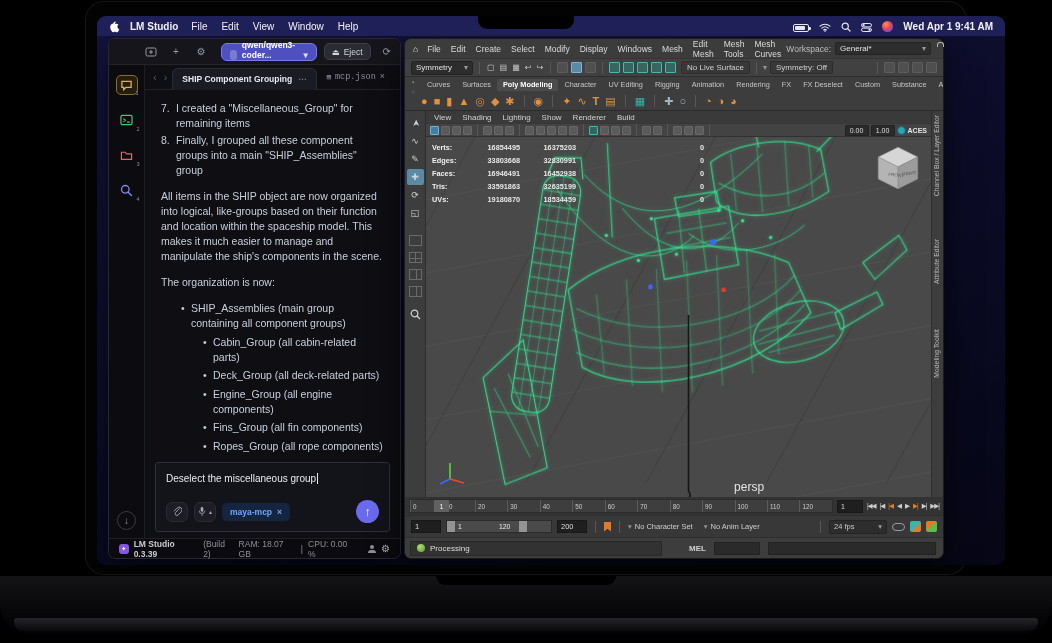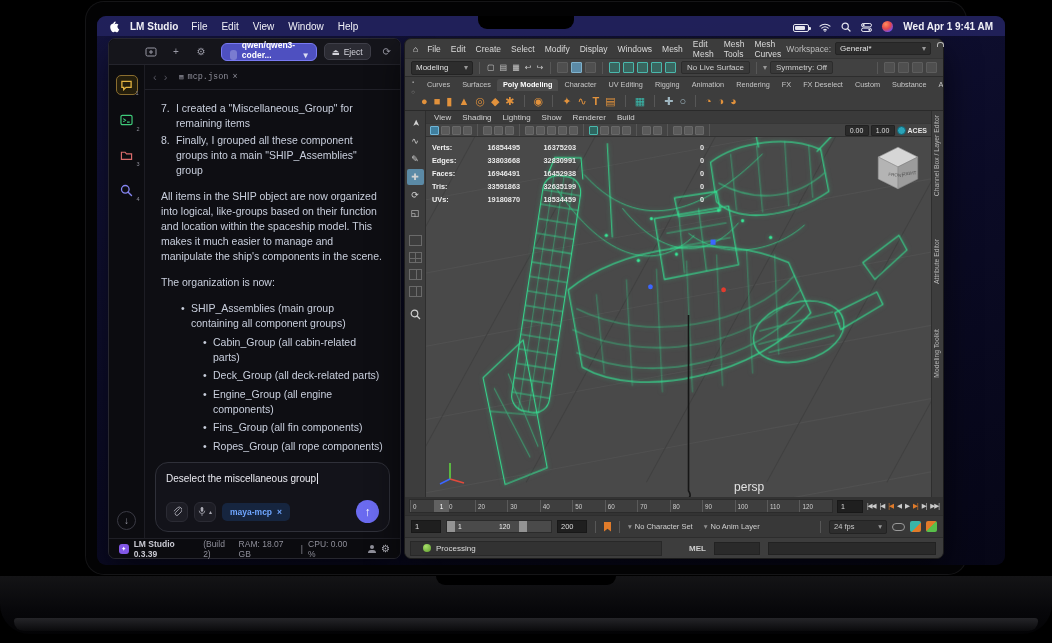--- a/index.html
+++ b/index.html
@@ -43,21 +43,21 @@
 .tab1{display:flex;align-items:center;gap:6px;background:#1b1b23;border:1px solid #2b2b34;border-bottom:none;border-radius:6px 6px 0 0;height:22px;margin-top:3px;padding:0 9px;color:#e7e7ee;font-size:8.5px;font-weight:bold}
 .tab2{display:flex;align-items:center;gap:4px;height:20px;padding:0 7px;color:#8c8c97;font-size:8.5px;font-family:"Liberation Mono",monospace}
 .lm-chat{flex:1;overflow:hidden;padding:9px 16px 0 16px;color:#c9cfdd;font-size:10.5px;line-height:15px}
 .oli{display:flex;margin:2px 0}
 .oli .n{width:15px;flex:none}
 .para{margin:11px 0}
 .b1{display:flex;padding-left:20px;margin:3px 0}
 .b2{display:flex;padding-left:42px;margin:3.5px 0}
 .dot{width:10px;flex:none}
 .lm-inputwrap{padding:8px 10px 6px;flex:none}
-.lm-input{border:1px solid #2f3039;background:#13131a;border-radius:13px;padding:10px 10px 8px;display:flex;flex-direction:column;gap:16px}
+.lm-input{border:1px solid #2f3039;background:#13131a;border-radius:3px;padding:10px 10px 8px;display:flex;flex-direction:column;gap:16px}
 .in-text{color:#e9e9f0;font-size:10px}
 .caret{display:inline-block;width:1px;height:11px;background:#e9e9f0;vertical-align:-2px;margin-left:1px}
 .in-row{display:flex;align-items:center;gap:6px}
 .sq-btn{height:20px;min-width:22px;background:#1d1d25;border:1px solid #2b2b34;border-radius:6px;display:flex;align-items:center;justify-content:center;gap:3px;color:#a8a8b2}
 .chip{display:flex;align-items:center;gap:5px;background:#16253f;border-radius:5px;height:18px;padding:0 8px;color:#6fa6ff;font-size:8.5px;font-weight:bold}
 .send{margin-left:auto;width:23px;height:23px;border-radius:50%;background:#6b6bf0;color:#fff;display:flex;align-items:center;justify-content:center;font-size:12px;font-weight:bold}
 .lm-status{height:20px;background:#0b0b0f;border-top:1px solid #1f1f26;border-radius:0 0 7px 7px;display:flex;align-items:center;gap:5px;padding:0 10px;color:#8f8f9a;font-size:8.5px;flex:none}
 .lm-logo{width:10px;height:10px;border-radius:3px;background:#8257e6;color:#fff;font-size:6.5px;display:flex;align-items:center;justify-content:center}
 .lm-logo::after{content:"✦"}
 .ic-user{width:8px;height:8px;position:relative}
@@ -134,21 +134,21 @@
 .rtrack{width:106px;height:13px;background:#4a4a4a;border:1px solid #2b2b2b;position:relative;flex:none}
 .rhandle{position:absolute;top:0;bottom:0;width:8px;background:#939393}
 .rlabel{position:absolute;top:0;font-size:6.8px;color:#eee;line-height:12px}
 .keyic{width:7px;height:10px;background:#e07b2a;clip-path:polygon(0 0,100% 0,100% 100%,50% 72%,0 100%);flex:none}
 .ddl{display:flex;align-items:center;gap:3px;color:#cfcfcf}
 .fps{min-width:58px;height:14px;background:#2d2d2d;border:1px solid #232323;border-radius:2px;display:flex;align-items:center;justify-content:space-between;padding:0 4px}
 .oval{width:13px;height:8px;border:1px solid #9a9a9a;border-radius:5px;flex:none}
 .cbx1{width:11px;height:11px;border-radius:2px;background:linear-gradient(135deg,#3ab5a8 55%,#e07b2a 55%);flex:none}
 .cbx2{width:11px;height:11px;border-radius:2px;background:linear-gradient(135deg,#e07b2a 50%,#58c04a 50%);flex:none}
 .my-bottom{height:21px;background:#3d3d3d;border-top:1px solid #2d2d2d;border-radius:0 0 7px 7px;display:flex;align-items:center;gap:8px;padding:0 5px;flex:none}
-.procbox{width:252px;height:15px;background:#323232;border:1px solid #282828;display:flex;align-items:center;gap:5px;padding:0 12px}
+.procbox{width:252px;height:15px;background:#323232;border:1px solid #282828;display:flex;align-items:center;gap:5px;padding:0 6px}
 .gdot{width:8px;height:8px;border-radius:50%;background:radial-gradient(circle at 35% 30%,#a8e06a,#5f9c2e)}
 .proctext{font-size:8px;color:#ddd}
 .mel{font-size:8px;font-weight:bold;color:#cfcfcf;margin-left:auto}
 .melf1{width:46px;height:13px;background:#2a2a2a;border:1px solid #222}
 .melf2{width:168px;height:13px;background:#2a2a2a;border:1px solid #222;margin-right:2px}
 </style>
 </head>
 <body>
 
 <div class="lid"></div>
@@ -251,20 +251,24 @@
             </svg>
           <span class="rail-badge">4</span>
         </span>
         <span class="rail-dl">↓</span>
       </div>
 
       <div class="lm-main">
         <div class="lm-tabs">
           <span class="chev">‹</span>
           <span class="chev">›</span>
+          <span class="tab1">
+            <span>SHIP Component Grouping</span>
+            <span style="color:#77777f">⋯</span>
+          </span>
           <span class="tab2">
             <span style="font-size:7px">▤</span>
             <span>mcp.json</span>
             <span>×</span>
           </span>
         </div>
 
         <div class="lm-chat">
           <div class="oli">
             <span class="n">7.</span>
@@ -360,21 +364,21 @@
       <span style="margin-left:auto;color:#bdbdbd">Workspace:</span>
       <span class="wsfield" style="margin-left:4px">
         <span>General*</span>
         <span style="margin-left:auto;color:#999">▾</span>
       </span>
       <span class="ic-lock"></span>
     </div>
 
     <div class="my-statusline">
       <span class="msel">
-        <span>Modeling</span>
+        <span>Symmetry</span>
         <span style="color:#999">▾</span>
       </span>
       <span class="vsep"></span>
       <span class="mic8">▢</span>
       <span class="mic8">▤</span>
       <span class="mic8">▦</span>
       <span class="mic8">↩</span>
       <span class="mic8">↪</span>
       <span class="vsep"></span>
       <i class="mbx"></i>

